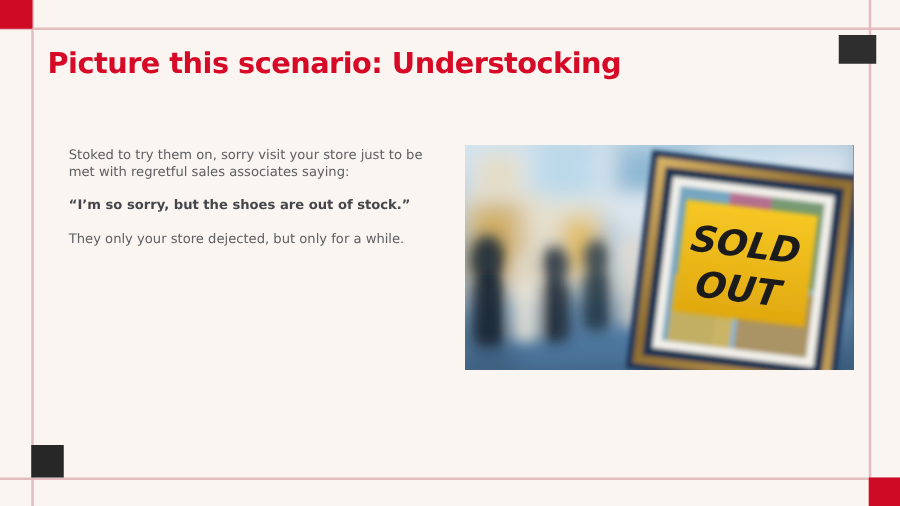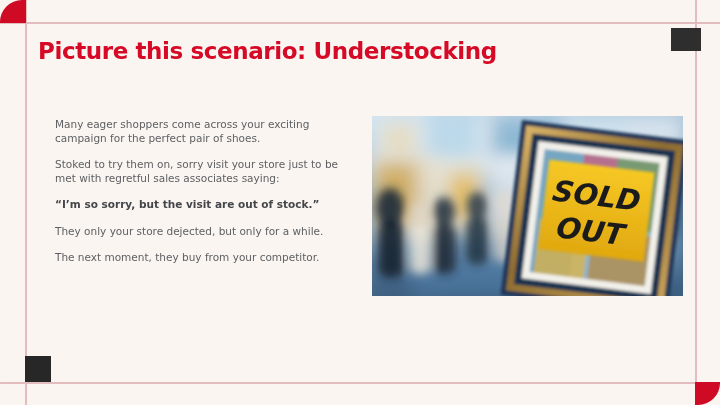--- a/index.html
+++ b/index.html
@@ -13,21 +13,20 @@
     background: #faf5f1;
     font-family: "Liberation Sans", sans-serif;
   }
 
   .slide {
     position: relative;
     width: 720px;
     height: 405px;
     background: #faf5f1;
     overflow: hidden;
-    border-radius: 22px;
   }
 
   
   .line {
     position: absolute;
     background: #e3bcc0;
   }
   .line-top    { left: 0;   top: 22px;  width: 720px; height: 2px; }
   .line-bottom { left: 0;   top: 382px; width: 720px; height: 2px; }
   .line-left   { left: 25px; top: 0;    width: 2px;   height: 405px; }
@@ -112,25 +111,23 @@
   <div class="line line-right"></div>
 
   <div class="block block-red-tl"></div>
   <div class="block block-dark-tr"></div>
   <div class="block block-dark-bl"></div>
   <div class="block block-red-br"></div>
 
   <div class="title">Picture this scenario: Understocking</div>
 
   <div class="body-col">
-    <p class="para">Many eager shoppers come across your exciting campaign for the perfect pair of shoes.</p>
     <p class="para">Stoked to try them on, sorry visit your store just to be met with regretful sales associates saying:</p>
-    <p class="para quote">“I’m so sorry, but the visit are out of stock.”</p>
+    <p class="para quote">“I’m so sorry, but the shoes are out of stock.”</p>
     <p class="para">They only your store dejected, but only for a while.</p>
-    <p class="para">The next moment, they buy from your competitor.</p>
   </div>
 
   <div class="photo">
     <svg viewBox="0 0 311 180" xmlns="http://www.w3.org/2000/svg" aria-hidden="true">
       <defs>
         <filter id="blurA" x="-25%" y="-25%" width="150%" height="150%">
           <feGaussianBlur stdDeviation="9"></feGaussianBlur>
         </filter>
         <filter id="blurB" x="-25%" y="-25%" width="150%" height="150%">
           <feGaussianBlur stdDeviation="5"></feGaussianBlur>

